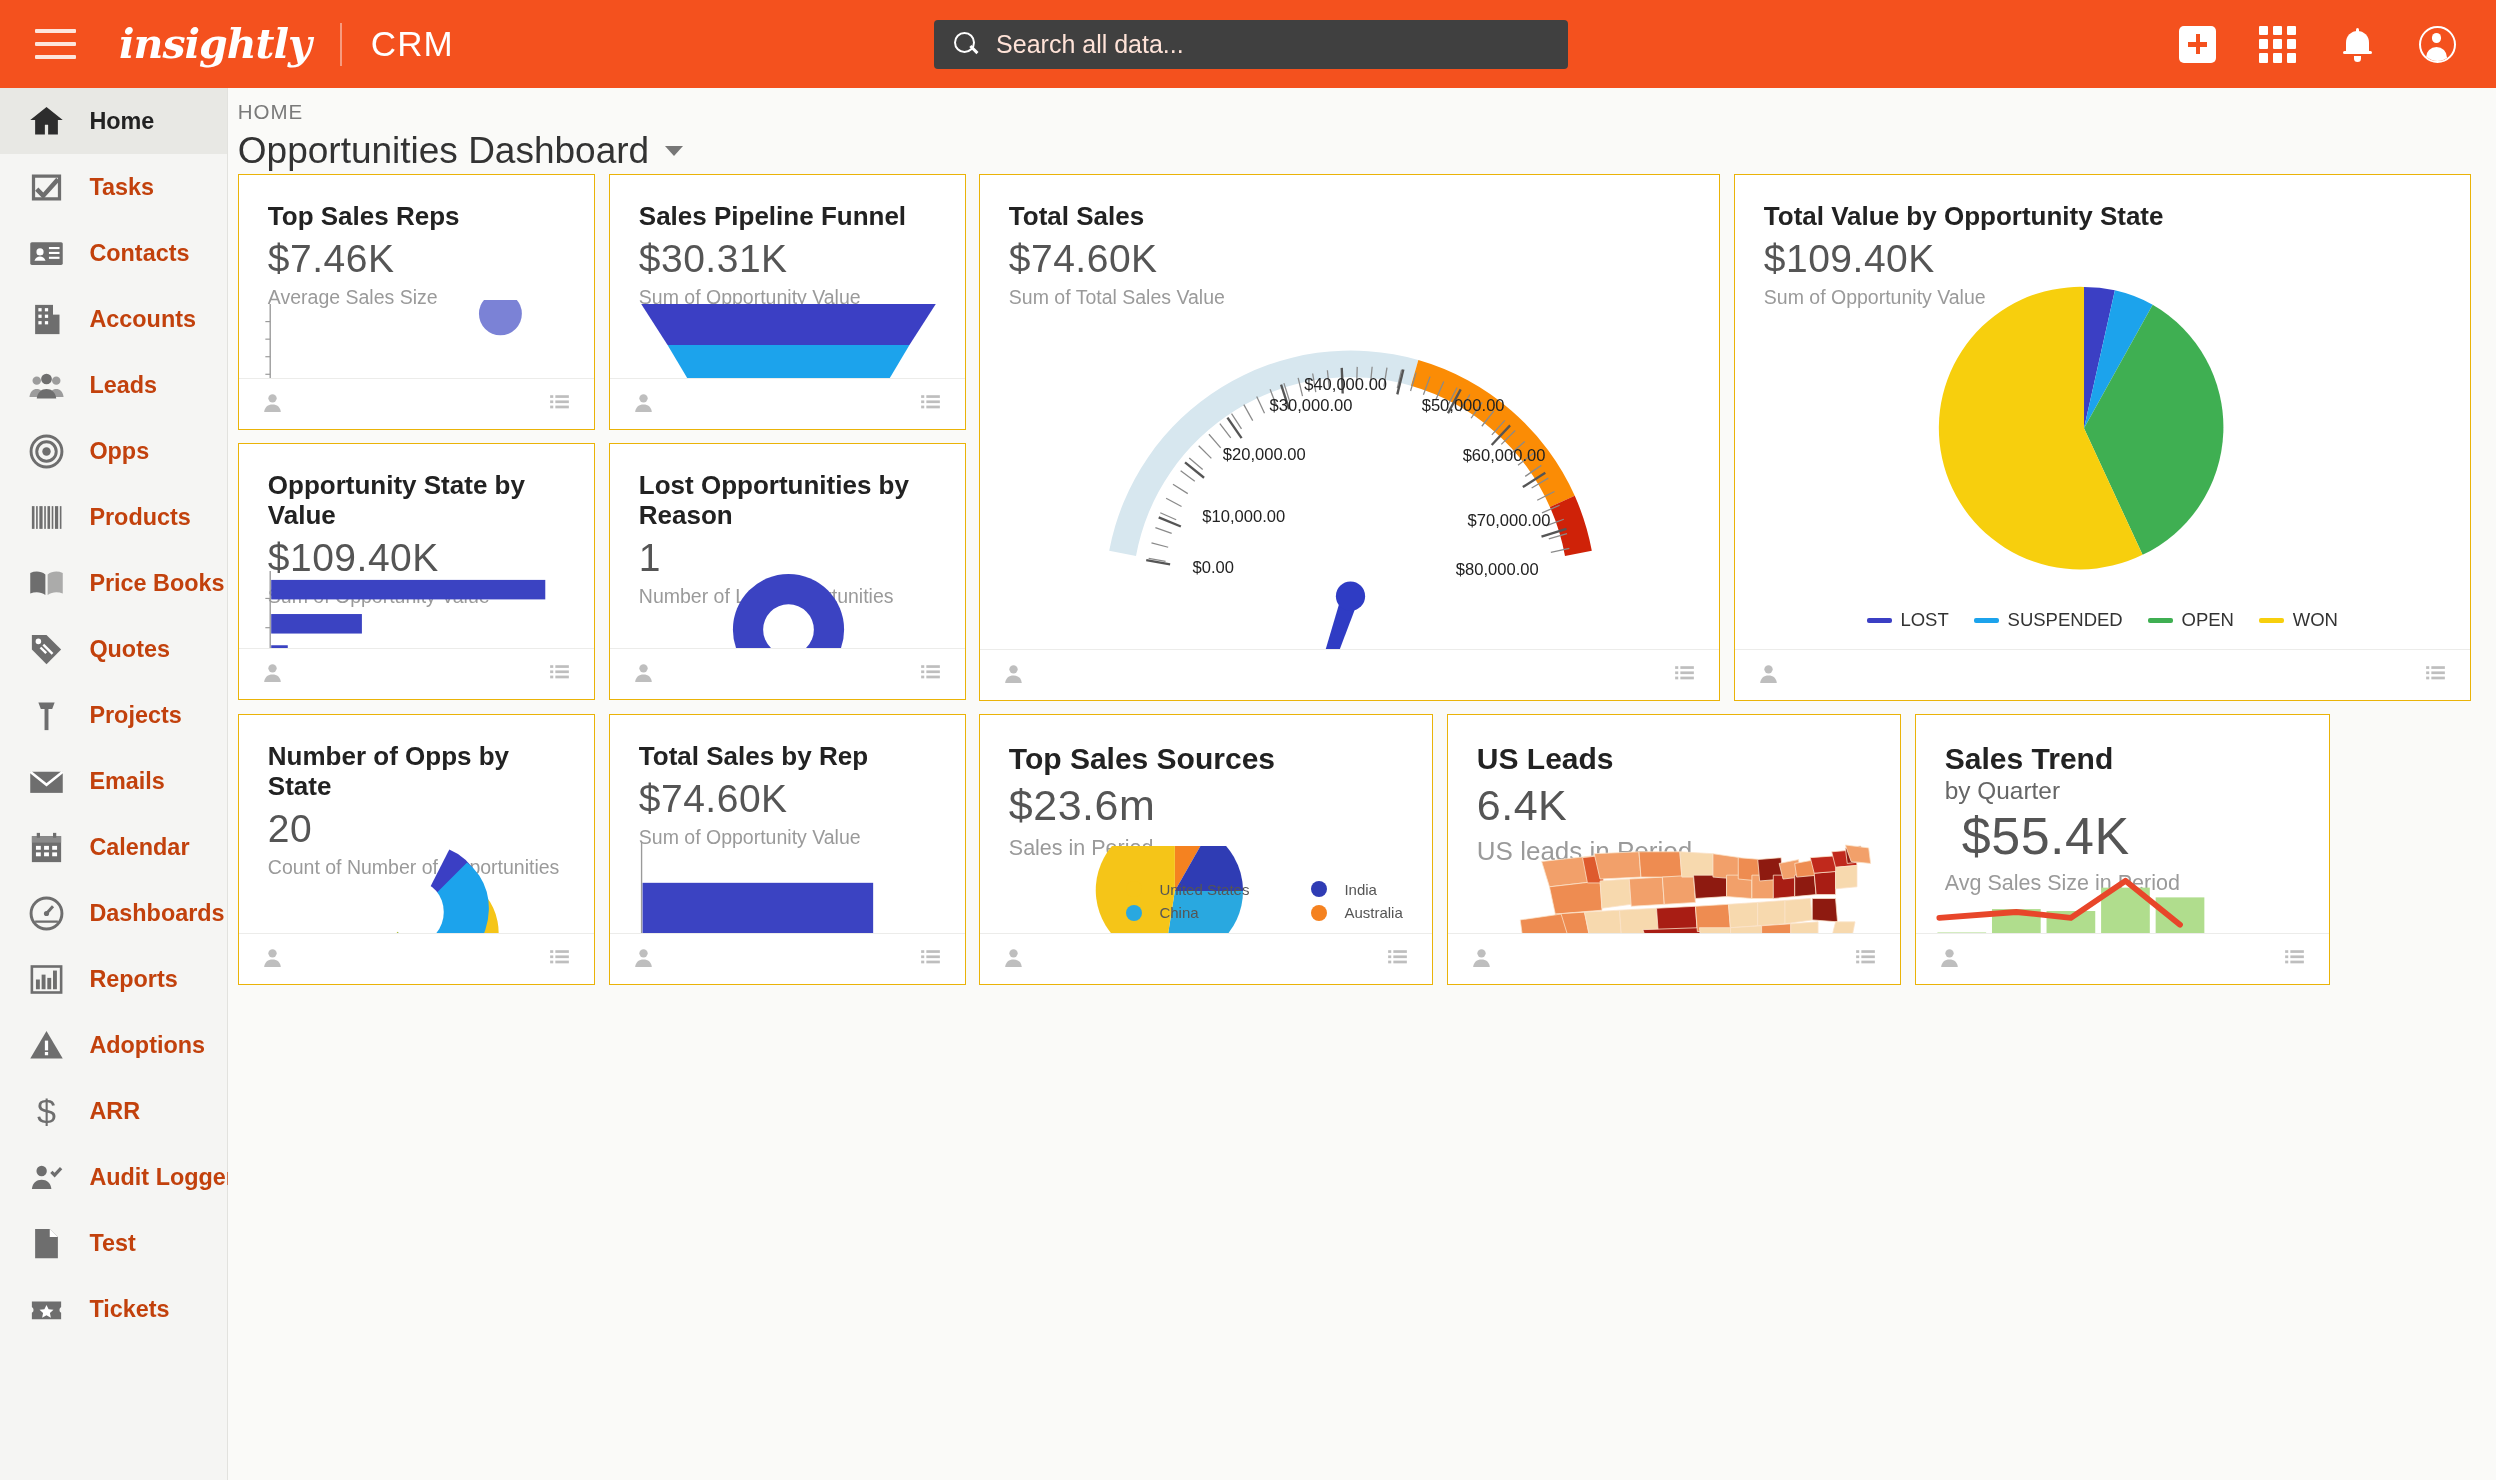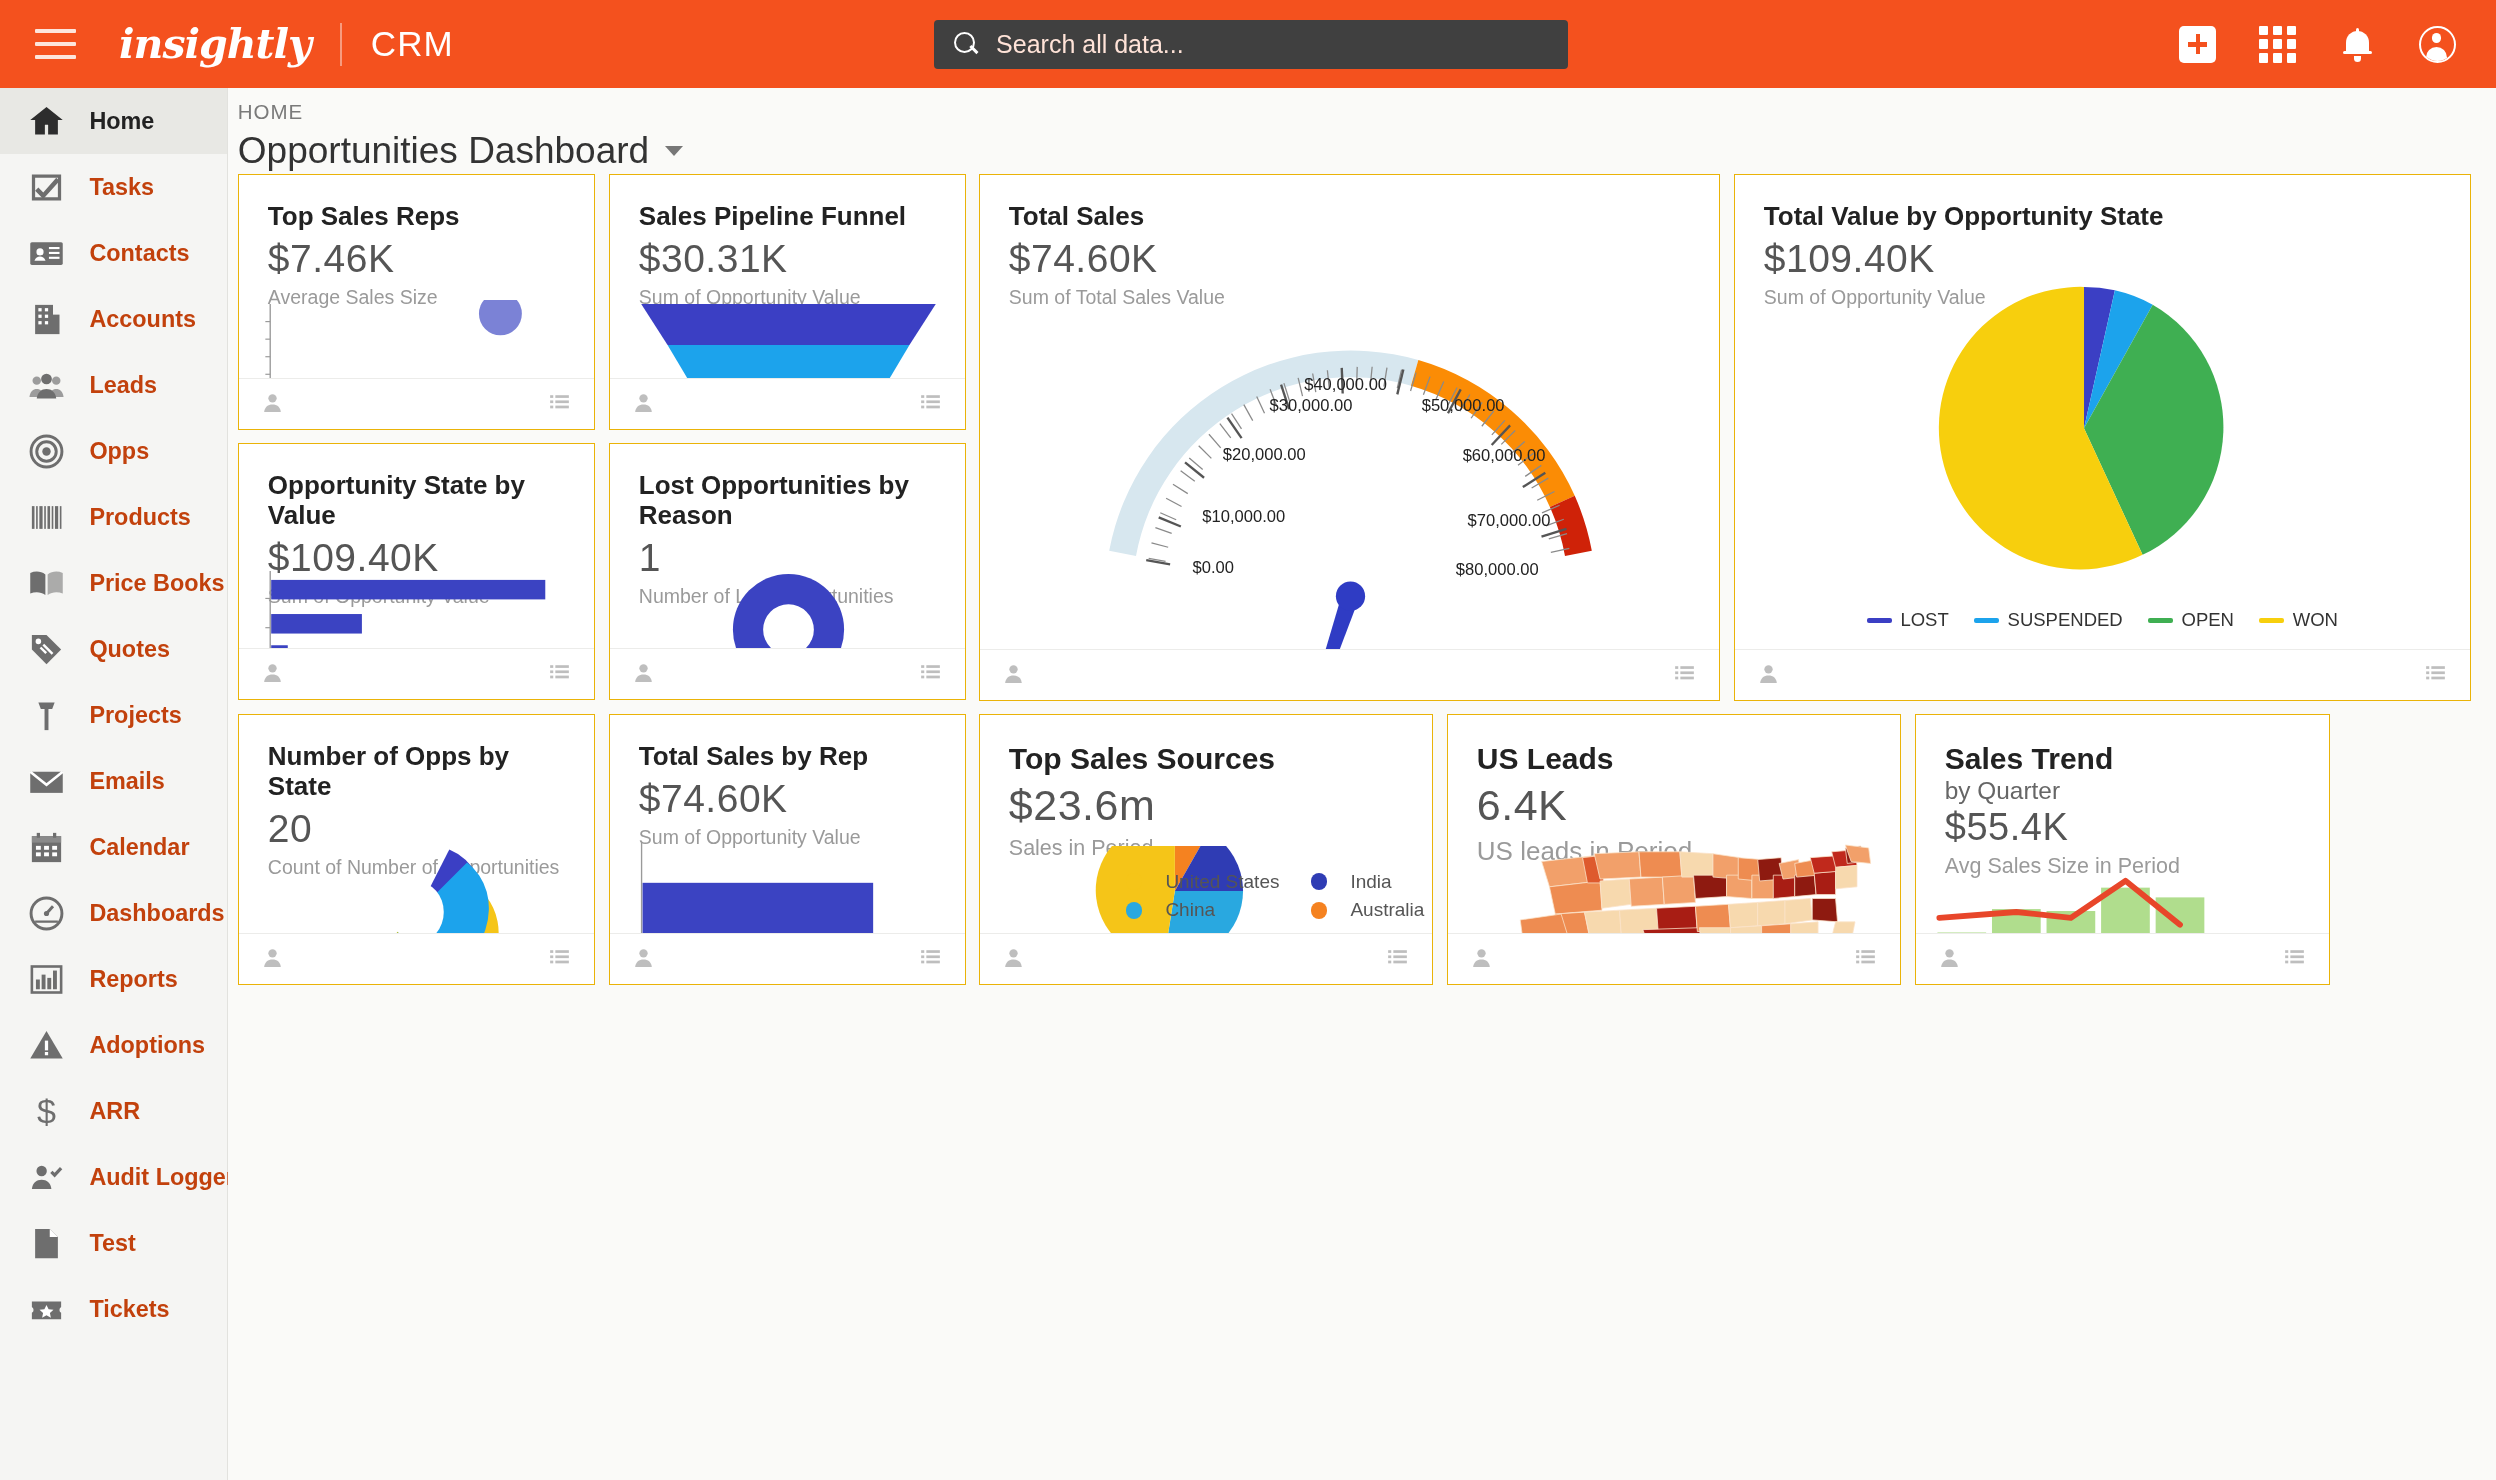--- a/index.html
+++ b/index.html
@@ -103,21 +103,21 @@
     height:51px; border-top:1px solid #ececea; display:flex; align-items:center;
     justify-content:space-between; padding:0 21.5px;
   }
   .foot-ico { opacity:.55; }
   .chart-area { position:absolute; left:0; right:0; bottom:0; top:125px; }
 
   
   .pie-legend { display:flex; justify-content:center; gap:25px; font-size:18.5px; color:#333; }
   .lg { display:flex; align-items:center; gap:8.8px; }
   .lg .bar { width:25px; height:4.9px; border-radius:2px; }
-  .lg2 { display:flex; align-items:center; gap:23px; font-size:19px; color:#555; }
+  .lg2 { display:flex; align-items:center; gap:17px; font-size:15px; color:#555; }
   .lg2 .dot { width:16.6px; height:16.6px; border-radius:50%; }
 </style>
 </head>
 <body>
 
 <div class="topbar">
   <div class="hamburger">
     <span></span>
       <span></span>
       <span></span>
@@ -945,21 +945,21 @@
                 <rect x="8" y="15" width="13" height="2.6"></rect>
               </g>
             </svg></span>
       </div>
     </div>
 
     <div class="card" style="left:1677px; top:540px; width:415px; height:271px;">
       <div class="card-body">
         <div class="c-title" style="font-size:30px;">Sales Trend</div>
         <div class="c-sub-title">by Quarter</div>
-        <div class="c-big" style="font-size:38px;margin-top:0;">$55.4K</div>
+        <div class="c-big" style="font-size:52px;margin-top:0;margin-left:17px;">$55.4K</div>
         <div class="c-desc" style="font-size:21.5px;">Avg Sales Size in Period</div>
         <div class="chart-area" style="top:154px;">
           <svg width="415" height="86" viewBox="0 0 426 88">
             <g fill="#b0dd8d">
               <rect x="22" y="65" width="50" height="23"></rect>
               <rect x="78" y="41" width="50" height="47"></rect>
               <rect x="134" y="43" width="50" height="45"></rect>
               <rect x="190" y="19" width="50" height="69"></rect>
               <rect x="246" y="29" width="50" height="59"></rect>
             </g>

